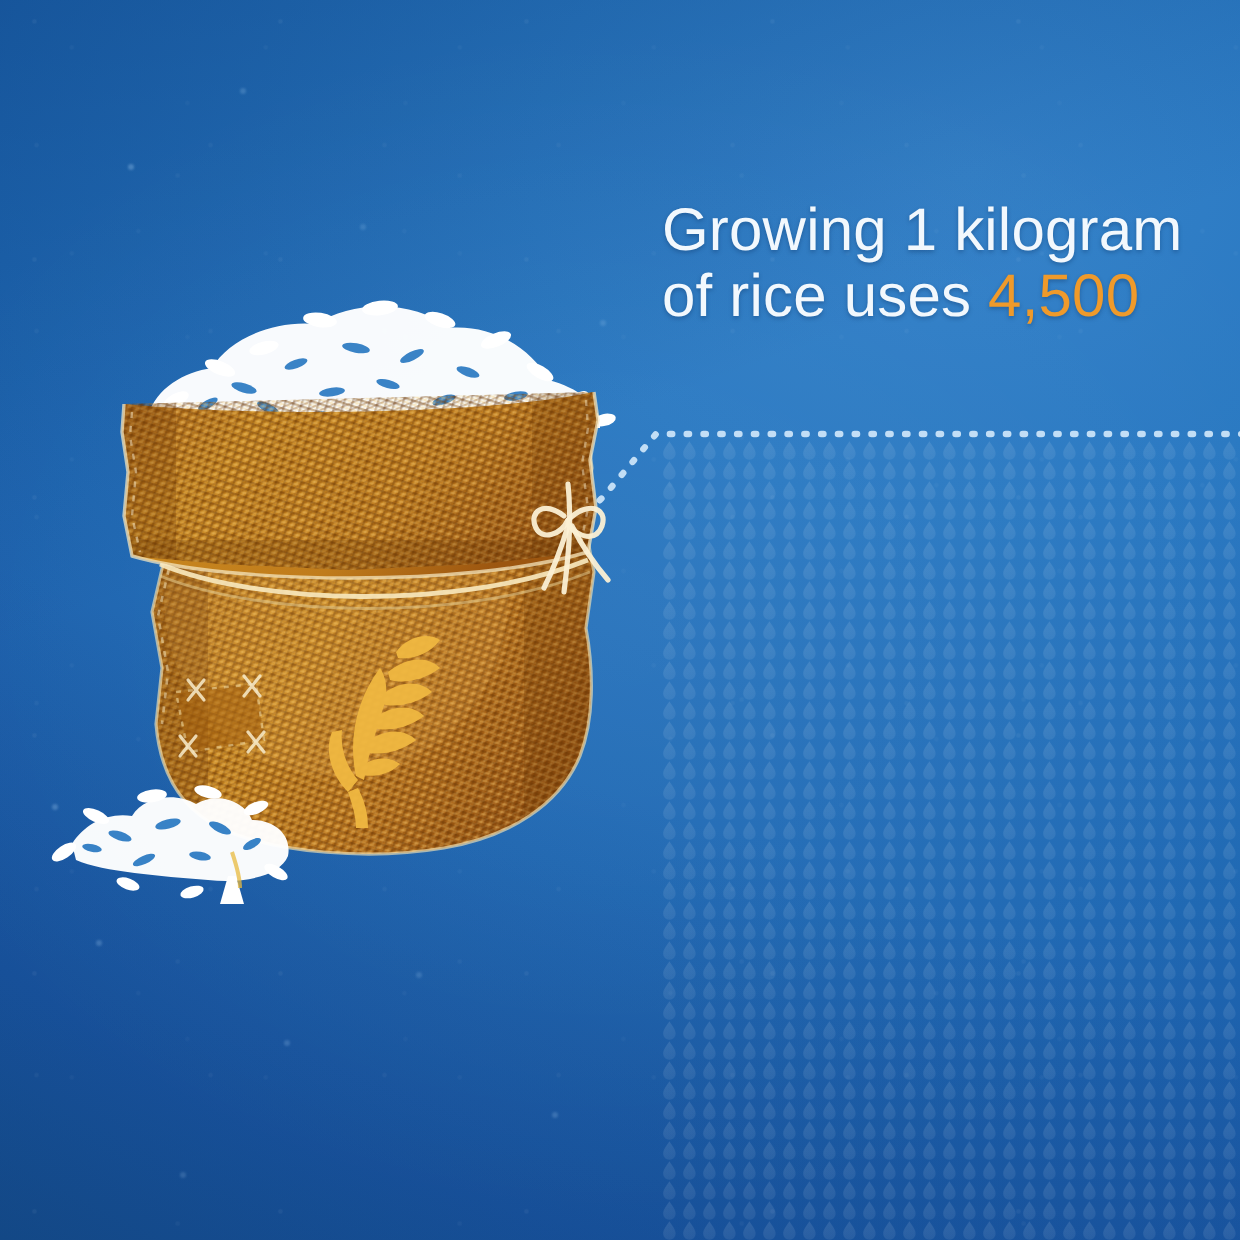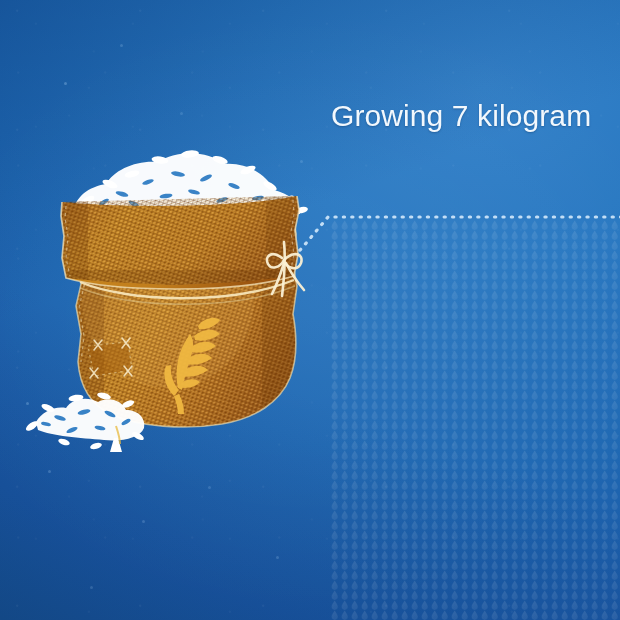--- a/index.html
+++ b/index.html
@@ -1295,21 +1295,22 @@
         <use href="#dropShape" x="271.6" y="390.6"></use>
         <use href="#dropShape" x="281.6" y="390.6"></use>
       </g>
   </svg>
 
   <svg id="leader" viewBox="0 0 345 70" aria-hidden="true">
     <polyline points="8,62 22,48 48,17 345,17" fill="none" stroke="#cfe6fa" stroke-opacity="0.92" stroke-width="3.2" stroke-linecap="round" stroke-dasharray="1.2 7.2"></polyline>
   </svg>
 
   <div class="headline">
-    <div>Growing 7 kilogram</div>
+    <div>Growing 1 kilogram</div>
+    <div><span>of rice uses </span><span class="hl-accent">4,500</span></div>
   </div>
 
   <svg id="sack" viewBox="0 0 310 340" aria-hidden="true">
     <defs>
 
       <linearGradient id="burlapBody" x1="0" y1="0" x2="1" y2="0.6">
         <stop offset="0%" stop-color="#a05b12"></stop>
         <stop offset="18%" stop-color="#bd7a1c"></stop>
         <stop offset="48%" stop-color="#c9871f"></stop>
         <stop offset="78%" stop-color="#b7701a"></stop>

